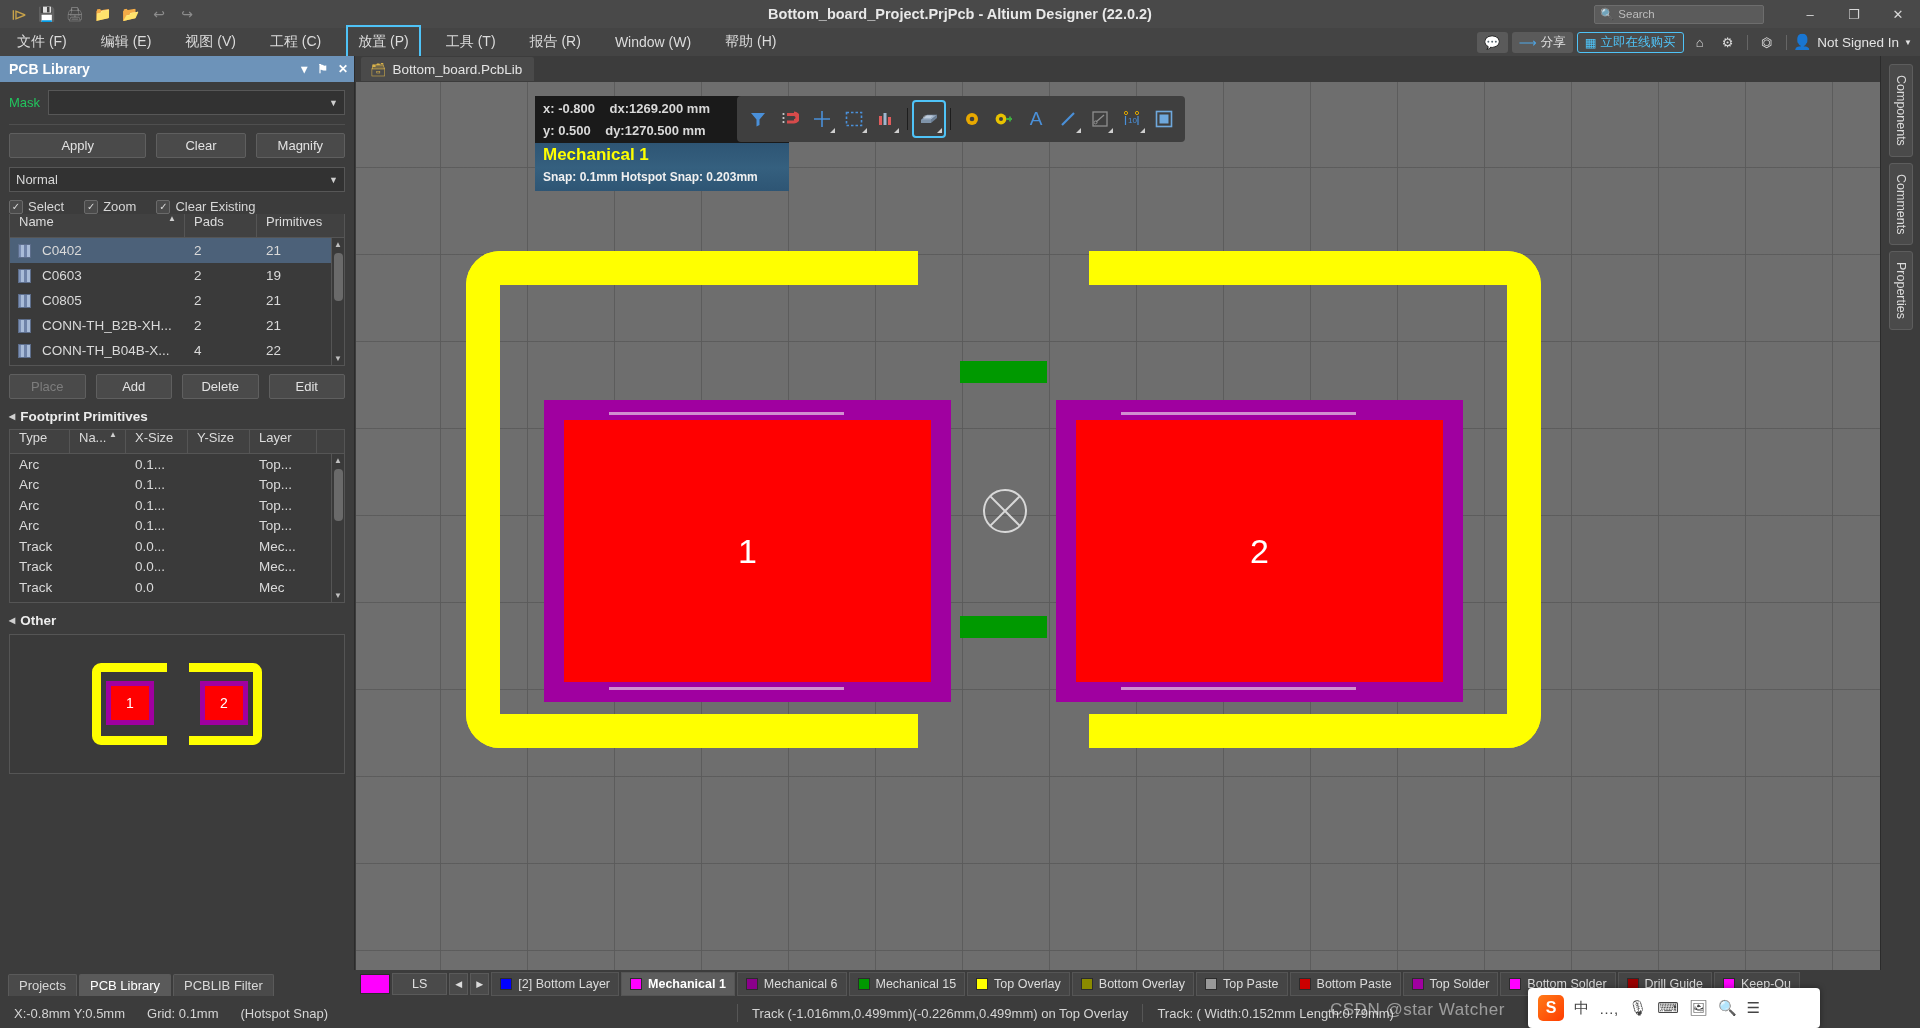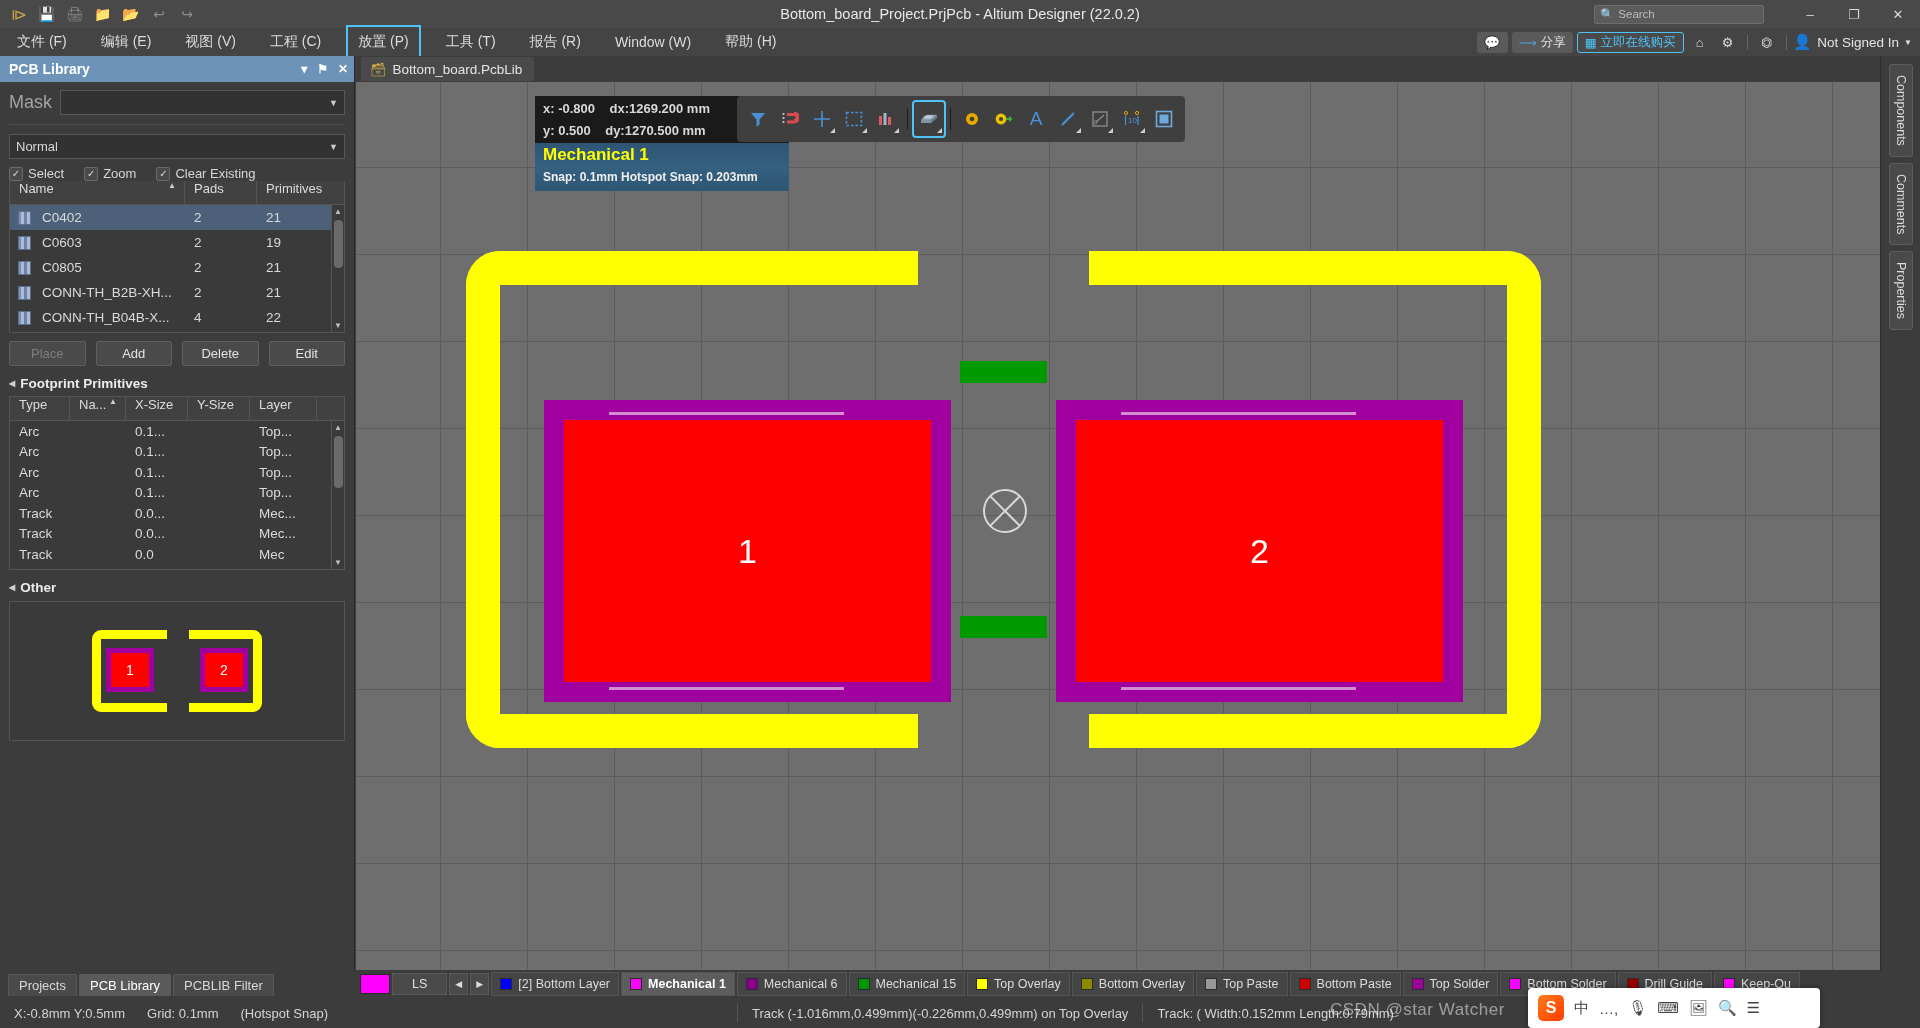--- a/index.html
+++ b/index.html
@@ -18,21 +18,21 @@
     position: absolute; left:0; top:0; width:1920px; height:28px;
     background:#494949; display:flex; align-items:center;
   }
   .tb-icons { display:flex; align-items:center; gap:2px; padding-left:6px; }
   .tb-ico {
     width:26px; height:22px; display:flex; align-items:center; justify-content:center;
     font-size:14px; color:#c8c8c8;
   }
   .tb-title {
     position:absolute; left:0; right:0; text-align:center;
-    font-size:14.5px; color:#e8e8e8; pointer-events:none;
+    font-size:14.5px; color:#e8e8e8; pointer-events:none;font-weight:bold;
   }
   .tb-right { margin-left:auto; display:flex; align-items:center; }
   .tb-search {
     width:170px; height:19px; background:#5b5b5b; border:1px solid #6d6d6d;
     border-radius:2px; display:flex; align-items:center; gap:4px;
     padding:0 5px; font-size:11.5px; color:#bdbdbd; margin-right:24px;
   }
   .win-btn { width:44px; height:28px; display:flex;align-items:center;justify-content:center;
     font-size:13px; color:#d8d8d8;}
 
@@ -66,21 +66,21 @@
     background:#3c3c3c; border-right:1px solid #2b2b2b;
   }
   .lp-header {
     height:26px; background:#6d93b9; display:flex; align-items:center;
     padding:0 6px 0 9px; color:#ffffff; font-weight:bold; font-size:14px;
   }
   .lp-hdr-btns { margin-left:auto; display:flex; gap:10px; align-items:center;
      font-size:12px; color:#ffffff;}
   .lp-body { padding:8px 9px 0 9px; }
   .row { display:flex; align-items:center; gap:8px; }
-  .lbl { font-size:18px; color:#a3a3a3; }
+  .lbl { font-size:13px; color:#22c55e; }
   .combo {
     flex:1; height:25px; background:#323232; border:1px solid #575757;
     display:flex; align-items:center; padding:0 6px; font-size:13px; color:#d8d8d8;
   }
   .combo .caret { margin-left:auto; font-size:9px; color:#cfcfcf;}
   .divider { height:1px; background:#4f4f4f; margin:9px 0 8px 0;}
   .btnrow { display:flex; gap:10px; }
   .btn {
     height:25px; background:#4a4a4a; border:1px solid #5f5f5f; border-radius:2px;
     display:flex;align-items:center;justify-content:center;
@@ -375,20 +375,25 @@
       <div class="row">
         <span class="lbl">Mask</span>
         <div class="combo">
           <span></span>
           <span class="caret">▼</span>
         </div>
       </div>
 
       <div class="divider"></div>
 
+      <div class="btnrow">
+        <div class="btn" style="flex:1.55;">Apply</div>
+        <div class="btn" style="flex:1;">Clear</div>
+        <div class="btn" style="flex:1;">Magnify</div>
+      </div>
 
       <div style="margin-top:9px;">
         <div class="combo">
           <span>Normal</span>
           <span class="caret">▼</span>
         </div>
       </div>
 
       <div class="checkrow">
         <div class="checkgrp">

